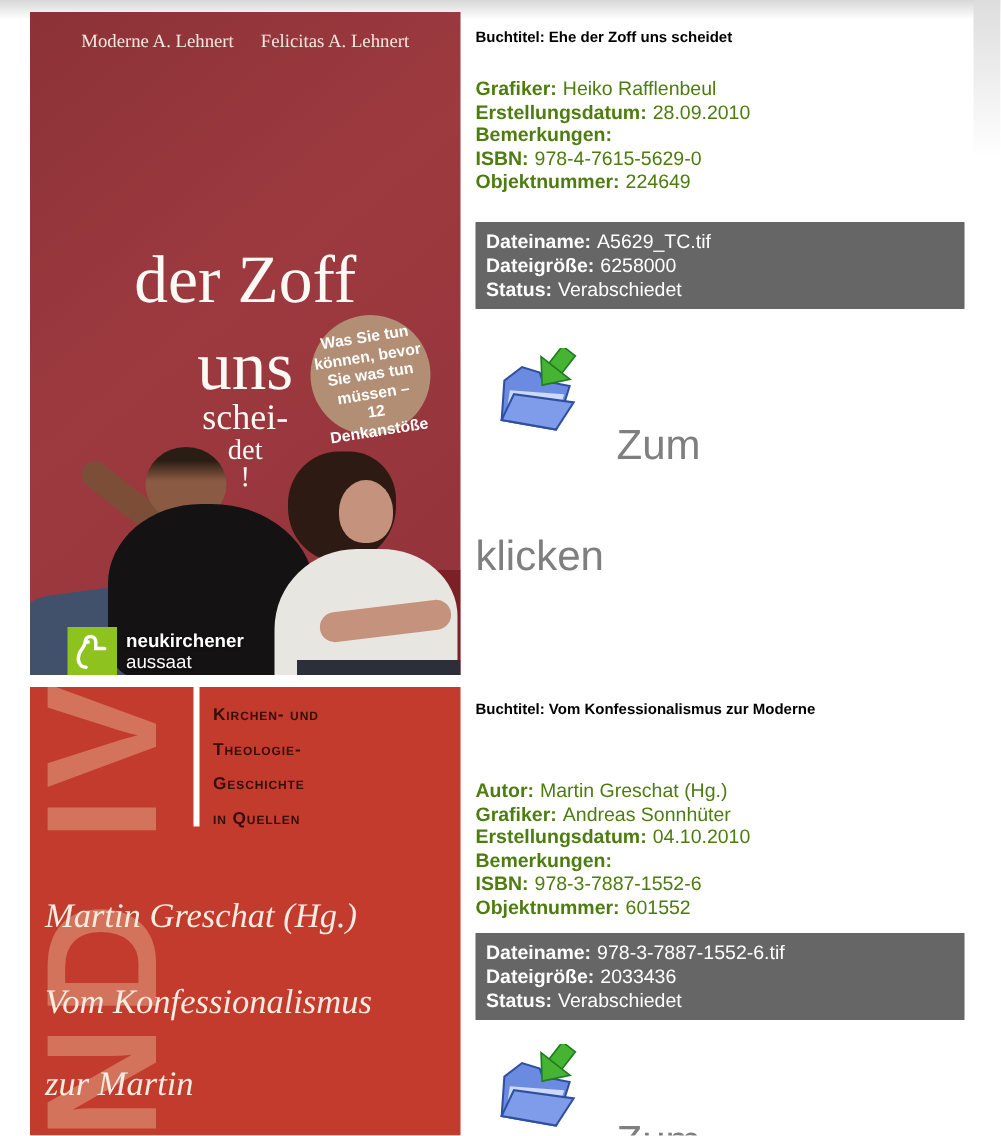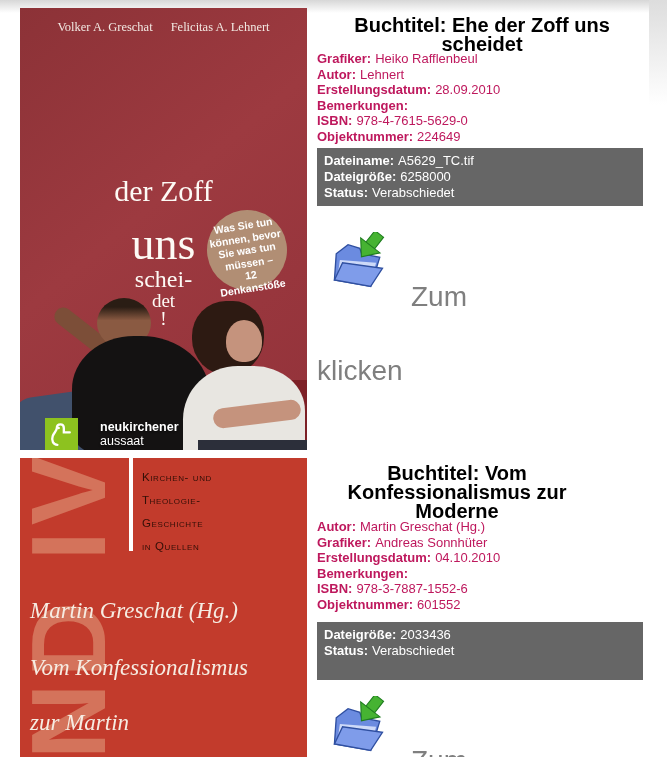--- a/index.html
+++ b/index.html
@@ -19,21 +19,21 @@
     background:linear-gradient(140deg,#8c3237 0%,#9d3a40 45%,#93323a 100%);}
   .cover2{top:458px;height:299px;background:#c23b2c;}
 
   
   .authors{position:absolute;top:12px;left:0;width:100%;text-align:center;
     color:#f2e9e3;font-family:"Liberation Serif",serif;font-size:12.5px;}
   .authors span{margin:0 9px;}
   .c1line{position:absolute;left:0;width:100%;text-align:center;
     color:#fdfaf5;font-family:"Liberation Serif",serif;line-height:1;}
   .t-ehe{top:66px;font-size:96px;}
-  .t-derzoff{top:168px;font-size:30px;font-family:Liberation Serif, serif;}
+  .t-derzoff{top:156px;font-size:45px;font-family:Liberation Serif, serif;}
   .t-uns{top:213px;font-size:46px;}
   .t-schei{top:259px;font-size:24px;}
   .t-det{top:283px;font-size:19px;}
   .t-bang{top:301px;font-size:19px;}
   .badge{position:absolute;left:187px;top:202px;width:80px;height:80px;
     border-radius:50%;background:#b18e74;transform:rotate(-9deg);
     color:#ffffff;font-weight:bold;font-size:10.5px;line-height:12.6px;
     text-align:center;box-sizing:border-box;padding-top:9px;}
   
   .ph{position:absolute;}
@@ -53,43 +53,43 @@
     border-radius:45% 42% 0 0 / 62% 52% 0 0;}
   .woman-arms{left:193px;top:396px;width:88px;height:20px;background:#c5937d;
     border-radius:10px;transform:rotate(-7deg);}
   .woman-jeans{left:178px;top:432px;width:109px;height:12px;background:#2c2f3a;}
   .bedspread{left:242px;top:372px;width:45px;height:72px;background:#7d2026;}
   .pub-logo{position:absolute;left:25px;top:410px;width:33px;height:33px;
     background:#8dc21f;}
   .pub-logo svg{width:33px;height:33px;display:block;}
   .pub-name{position:absolute;left:64px;top:412px;color:#ffffff;
     font-size:12.5px;line-height:14px;font-weight:bold;
-    text-shadow:0 1px 2px rgba(0,0,0,.65);margin-left:16px;}
+    text-shadow:0 1px 2px rgba(0,0,0,.65);}
   .pub-name .n2{font-weight:normal;}
 
   
   .band-text{position:absolute;left:4px;top:465px;transform:rotate(-90deg);
     transform-origin:0 0;white-space:nowrap;color:#d4735b;
     font-size:105px;font-weight:bold;letter-spacing:6px;line-height:90px;}
   .vline{position:absolute;left:109px;top:0;width:4px;height:93px;background:#ffffff;}
-  .series{position:absolute;left:122px;top:8px;color:#330f07;font-weight:normal;
+  .series{position:absolute;left:122px;top:8px;color:#330f07;font-weight:bold;
     font-size:11.5px;letter-spacing:.6px;font-variant:small-caps;line-height:23px;}
   .c2it{position:absolute;left:10px;color:#f6ece2;
     font-family:"Liberation Serif",serif;font-style:italic;font-size:23px;}
   .c2-editor{top:140px;}
   .c2-t1{top:197px;}
   .c2-t2{top:252px;}
 
   
-  .sec-title{position:absolute;left:317px;font-size:20px;font-weight:bold;
-    color:#000;line-height:19px;text-align:center;}
+  .sec-title{position:absolute;left:317px;font-size:10px;font-weight:bold;
+    color:#000;line-height:19px;}
   .sec1-title{top:16px;width:330px;}
   .sec2-title{top:464px;width:280px;}
   .meta{position:absolute;left:317px;width:330px;font-size:13px;
-    line-height:15.5px;color:#be185d;}
+    line-height:15.5px;color:#4d7c0f;}
   .meta1{top:51px;}
   .meta2{top:519px;}
   .lbl{font-weight:bold;margin-right:4px;}
   .graybox{position:absolute;left:317px;width:326px;height:58px;
     background:#666666;color:#ffffff;font-size:13px;line-height:16px;
     box-sizing:border-box;padding:5px 7px;}
   .graybox1{top:148px;}
   .graybox2{top:622px;}
   .download{position:absolute;left:317px;width:335px;height:165px;cursor:pointer;}
   .download1{top:230px;}
@@ -101,21 +101,21 @@
   .dl-l3{left:0px;top:126px;text-align:center;}
 </style>
 </head>
 <body>
 
 <div class="top-shade"></div>
 <div class="corner-shade"></div>
 
 <div class="cover cover1">
   <div class="authors">
-    <span>Volker A. Greschat</span><span>Felicitas A. Lehnert</span>
+    <span>Moderne A. Lehnert</span><span>Felicitas A. Lehnert</span>
   </div>
   <div class="c1line t-derzoff">der Zoff</div>
   <div class="c1line t-uns">uns</div>
   <div class="c1line t-schei">schei-</div>
   <div class="c1line t-det">det</div>
   <div class="c1line t-bang">!</div>
 
   <div class="ph man-arm"></div>
   <div class="ph man-head"></div>
   <div class="ph man-jeans"></div>
@@ -158,21 +158,20 @@
   </div>
   <div class="c2it c2-editor">Martin Greschat (Hg.)</div>
   <div class="c2it c2-t1">Vom Konfessionalismus</div>
   <div class="c2it c2-t2">zur Martin</div>
 </div>
 
 <div class="sec-title sec1-title">Buchtitel: Ehe der Zoff uns scheidet</div>
 
 <div class="meta meta1">
   <div><b class="lbl">Grafiker:</b><span>Heiko Rafflenbeul</span></div>
-  <div><b class="lbl">Autor:</b><span>Lehnert</span></div>
   <div><b class="lbl">Erstellungsdatum:</b><span>28.09.2010</span></div>
   <div><b class="lbl">Bemerkungen:</b><span></span></div>
   <div><b class="lbl">ISBN:</b><span>978-4-7615-5629-0</span></div>
   <div><b class="lbl">Objektnummer:</b><span>224649</span></div>
 </div>
 
 <div class="graybox graybox1">
   <div><b class="lbl">Dateiname:</b><span>A5629_TC.tif</span></div>
   <div><b class="lbl">Dateigröße:</b><span>6258000</span></div>
   <div><b class="lbl">Status:</b><span>Verabschiedet</span></div>
@@ -197,20 +196,21 @@
 <div class="meta meta2">
   <div><b class="lbl">Autor:</b><span>Martin Greschat (Hg.)</span></div>
   <div><b class="lbl">Grafiker:</b><span>Andreas Sonnhüter</span></div>
   <div><b class="lbl">Erstellungsdatum:</b><span>04.10.2010</span></div>
   <div><b class="lbl">Bemerkungen:</b><span></span></div>
   <div><b class="lbl">ISBN:</b><span>978-3-7887-1552-6</span></div>
   <div><b class="lbl">Objektnummer:</b><span>601552</span></div>
 </div>
 
 <div class="graybox graybox2">
+  <div><b class="lbl">Dateiname:</b><span>978-3-7887-1552-6.tif</span></div>
   <div><b class="lbl">Dateigröße:</b><span>2033436</span></div>
   <div><b class="lbl">Status:</b><span>Verabschiedet</span></div>
 </div>
 
 <div class="download download2">
   <svg class="dl-icon" viewBox="0 0 64 64">
     <polygon points="8,24 21,14 34,18 36,24 56,28 46,60 6,53" fill="#6b8be0" stroke="#2f4fa0" stroke-width="1.5"></polygon>
     <g transform="rotate(38 44 16)">
       <rect x="38.5" y="-2" width="12" height="17" fill="#46b332" stroke="#1f7d1f" stroke-width="1.2"></rect>
       <polygon points="31,14 58,14 44.5,30" fill="#46b332" stroke="#1f7d1f" stroke-width="1.2"></polygon>

